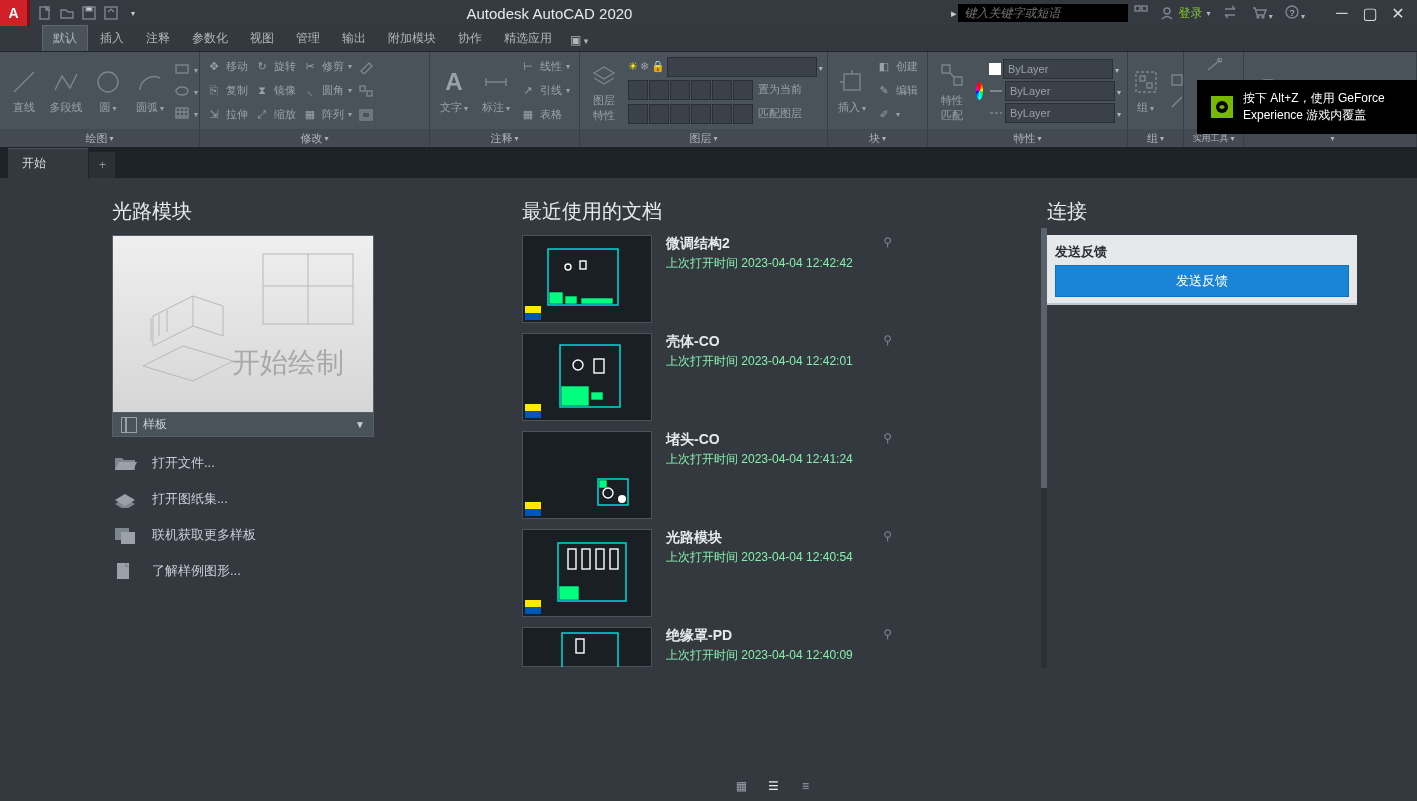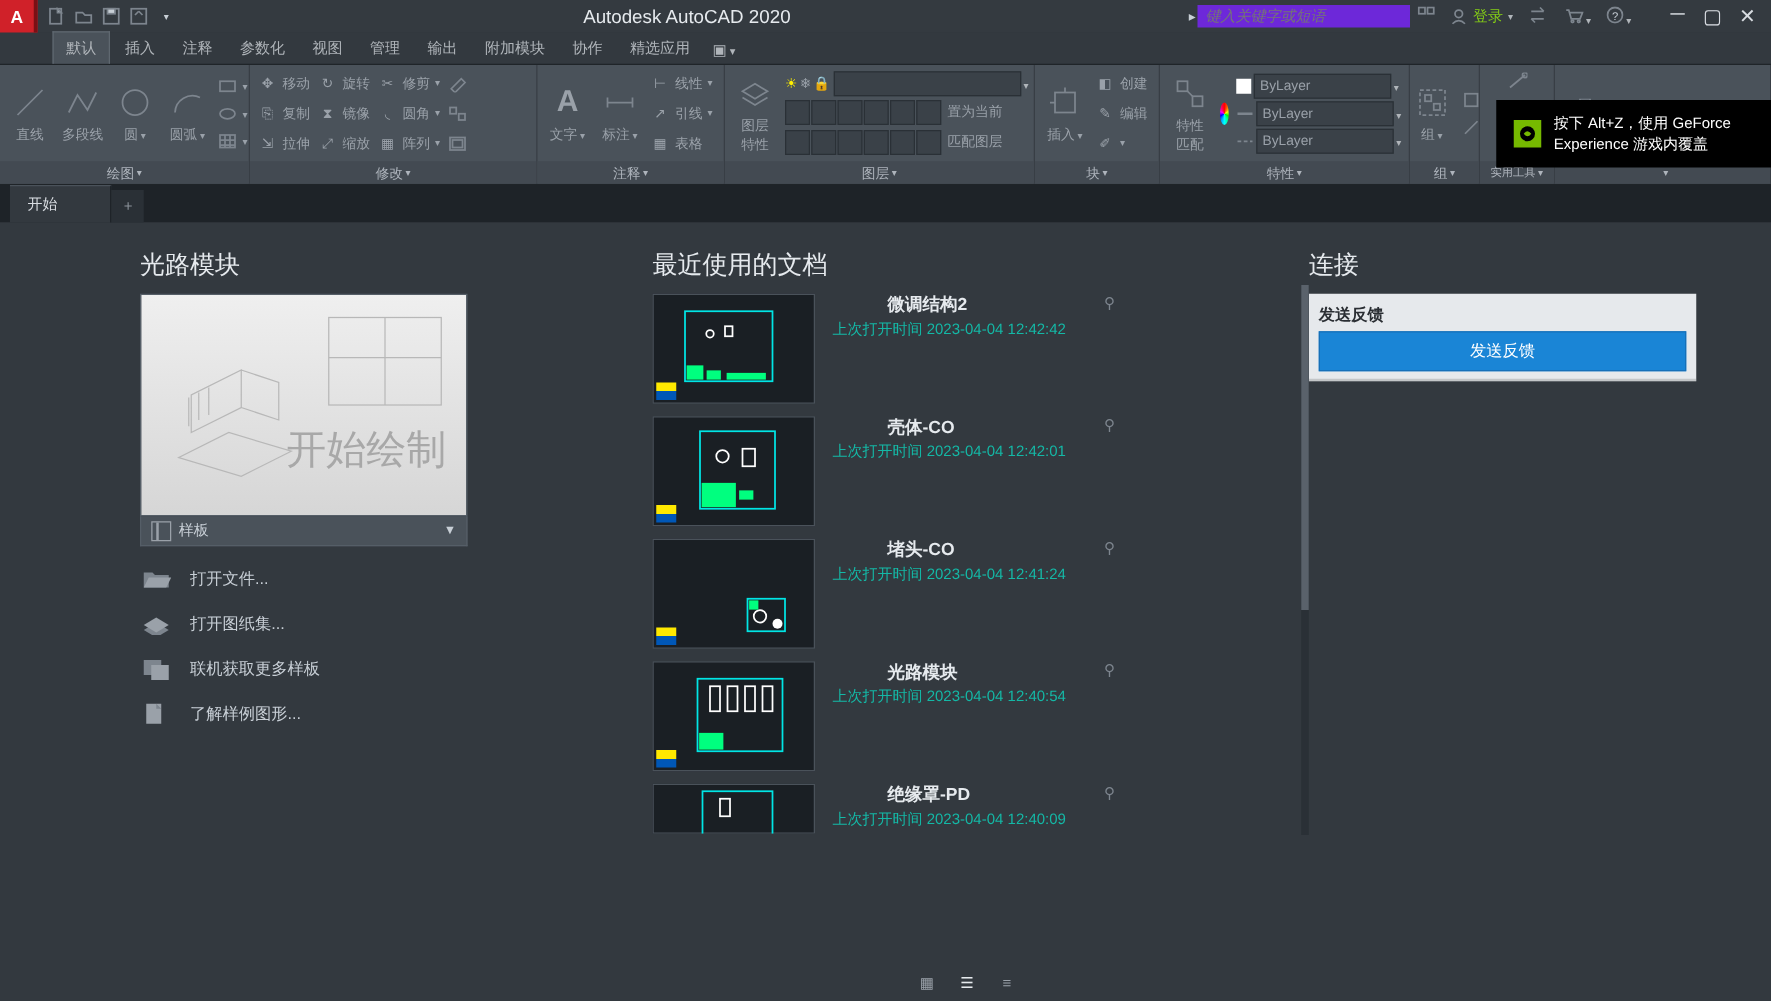--- a/index.html
+++ b/index.html
@@ -5,21 +5,21 @@
 * { margin: 0; padding: 0; box-sizing: border-box; font-family: "Microsoft YaHei", "Segoe UI", sans-serif; }
 body { background: #33393f; color: #b0b5ba; width: 1417px; height: 801px; overflow: hidden; font-size: 12px; }
 
 
 .titlebar { height: 26px; background: #343a40; display: flex; align-items: center; }
 .app-btn { width: 30px; height: 26px; background: #d02129; display: flex; align-items: center; justify-content: center; color: #fff; font-weight: bold; font-size: 14px; border-right: 3px solid #7a1015; }
 .qa-tools { display: flex; gap: 4px; padding: 0 6px; }
 .qa-tools .ico { width: 18px; height: 18px; display:flex; align-items:center; justify-content:center; color:#c8cfd6; }
 .title-center { flex: 1; text-align: center; color: #e6eaee; font-size: 15px; }
 .title-search { display:flex; align-items:center; gap:2px; }
-.title-search input { background:#6d28d9; border:none; color:#aeb4bc; padding:2px 6px; font-size:12px; width:170px; font-style:italic; }
+.title-search input { background:#000000; border:none; color:#aeb4bc; padding:2px 6px; font-size:12px; width:170px; font-style:italic; }
 .title-right { display:flex; align-items:center; gap:12px; padding:0 6px; }
 .title-right .lbl { color:#84cc16; font-size:12px; }
 .win-btns { display:flex; gap:2px; padding-left:12px; }
 .win-btns span { width:26px; text-align:center; color:#d8dce1; font-size:16px; }
 
 
 .menutabs { height: 26px; background: #33393f; display:flex; align-items:end; padding-left:42px; gap: 2px; border-bottom:1px solid #1f2428;}
 .menutabs .tab { padding:4px 10px; color:#b0b5ba; font-size:12px; }
 .menutabs .tab.active { background:#4a525a; border-top:1px solid #5f6870; border-left:1px solid #5f6870; border-right:1px solid #5f6870; }
 .menutabs .tab.dd::after { content:" ▾"; font-size:9px; }
@@ -47,38 +47,38 @@
 
 
 .startpage { background:#33393f; height:calc(801px - 26px - 26px - 96px - 30px); display:flex; padding:20px 0 0 0; }
 .col-left { width:500px; padding-left:112px; }
 .col-mid { flex:1; padding-left:22px; position:relative;}
 .col-right { width:370px; padding-right:60px;}
 
 .heading { font-size:20px; color:#e6eaee; margin-bottom:10px; }
 
 .startcard { width:262px; height:178px; background:linear-gradient(#efefef,#d6d6d6); border:1px solid #555e67; position:relative; }
-.startcard .draw { position:absolute; right:16px; bottom:30px; color:#a8a8a8; font-size:32px; font-family:"SimHei","Microsoft YaHei"; }
+.startcard .draw { position:absolute; right:29px; bottom:30px; color:#a8a8a8; font-size:28px; font-family:"SimHei","Microsoft YaHei"; }
 .tmplbar { height:24px; background:#4a525a; color:#c8cfd6; display:flex; align-items:center; padding:0 8px; font-size:12px; width:262px; border:1px solid #555e67; border-top:none; justify-content:space-between;}
 .tmplbar .ico{width:16px;height:16px;border:1.5px solid #9aa1a9;display:inline-block;margin-right:6px;position:relative;}
 .tmplbar .ico::after{content:"";position:absolute;left:3px;top:0;bottom:0;width:1.5px;background:#9aa1a9;}
 
 .linklist { margin-top:16px; display:flex; flex-direction:column; gap:16px;}
 .linkitem { display:flex; align-items:center; gap:14px; color:#c8cfd6; font-size:13px;}
 .linkitem .ic{ width:26px; height:20px; display:flex; align-items:center; justify-content:center;}
 
 .recent-list { display:flex; flex-direction:column; gap:10px; max-height:460px; }
 .recent-item { display:flex; gap:14px; width:370px;}
 .thumb { width:130px; height:88px; background:#1a1f24; border:1px solid #4a525a; position:relative; display:flex; align-items:center; justify-content:center;}
 .thumb .dwg{position:absolute;left:2px;bottom:2px;width:16px;height:14px;background:linear-gradient(#ffe900 50%,#0057b7 50%);}
 .thumb svg{stroke:#00e5e5;}
 .thumb .g{fill:#00ff7f;stroke:#00ff7f;}
 .rec-info { flex:1; position:relative;}
-.rec-title { color:#e6eaee; font-size:14px; font-weight:600;margin-left:44px;}
-.rec-sub { color:#14b8a6; font-size:12px; margin-top:2px;}
+.rec-title { color:#e6eaee; font-size:14px; font-weight:600;}
+.rec-sub { color:#86efac; font-size:12px; margin-top:2px;}
 .pin { position:absolute; right:0; top:0; color:#7d858e; font-size:12px;}
 .scroll-ind{position:absolute; right:0; top:30px; width:6px; height:440px; background:#2a3036;}
 .scroll-ind .th{width:6px; height:260px; background:#5a626b;}
 .viewbtns{position:absolute; bottom:8px; left:50%; transform:translateX(-50%); display:flex; gap:14px;}
 .viewbtns .vb{width:18px;height:14px; color:#9aa1a9; display:flex;align-items:center;justify-content:center;}
 
 .feedback-card{background:#e6e9ec; color:#2a2e33; padding:8px; box-shadow:inset 0 -2px 0 rgba(0,0,0,.15);}
 .feedback-card h4{font-size:13px; font-weight:600; margin-bottom:4px;}
 .feedback-card p{font-size:12px; margin-bottom:10px;}
 .feedback-card button{width:100%; background:#1a85d6; border:1px solid #1670b8; color:#fff; padding:6px; font-size:13px; cursor:pointer;}

